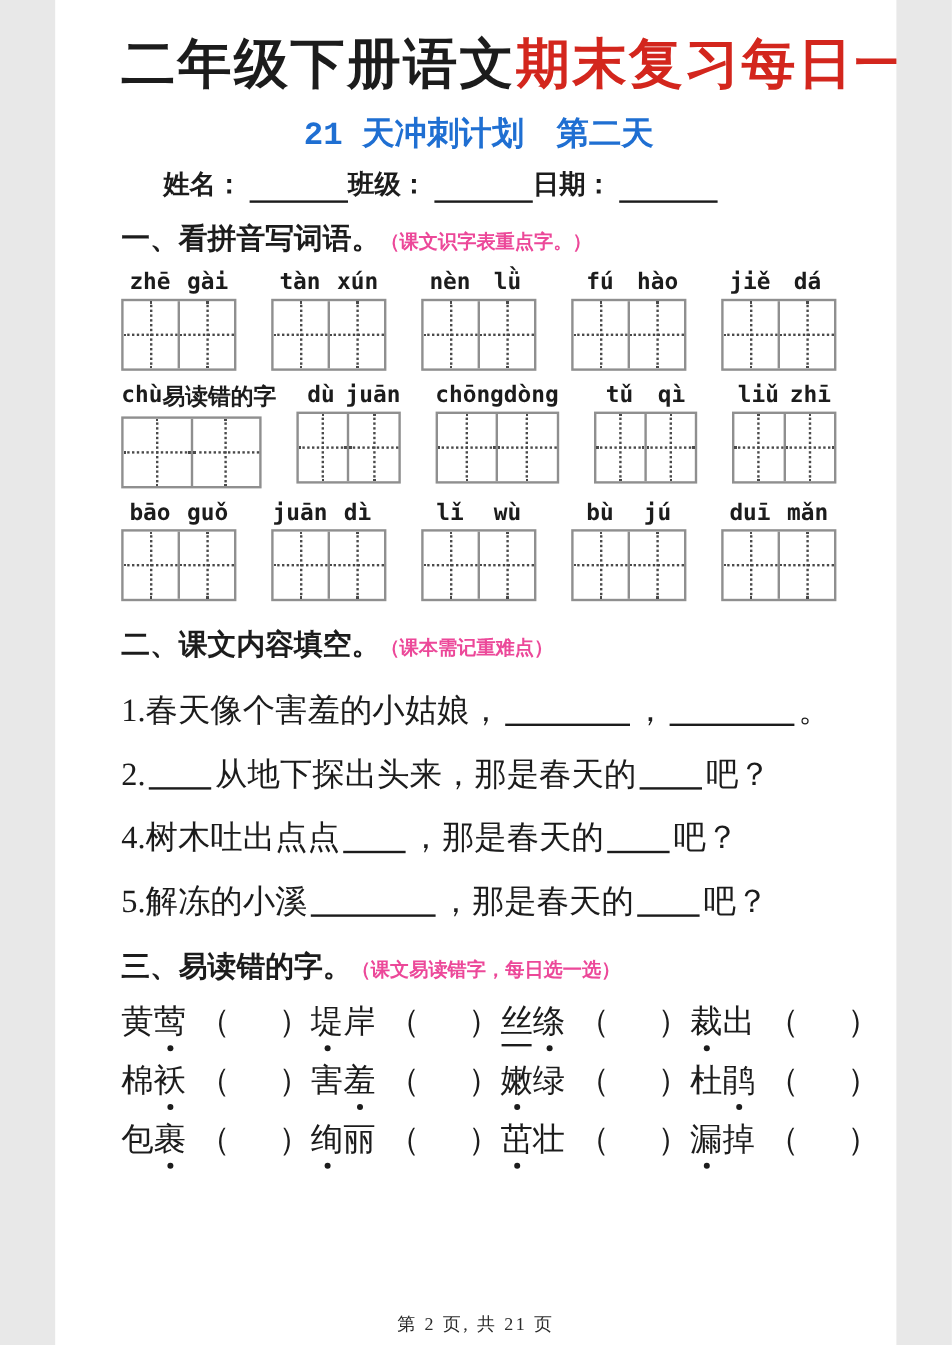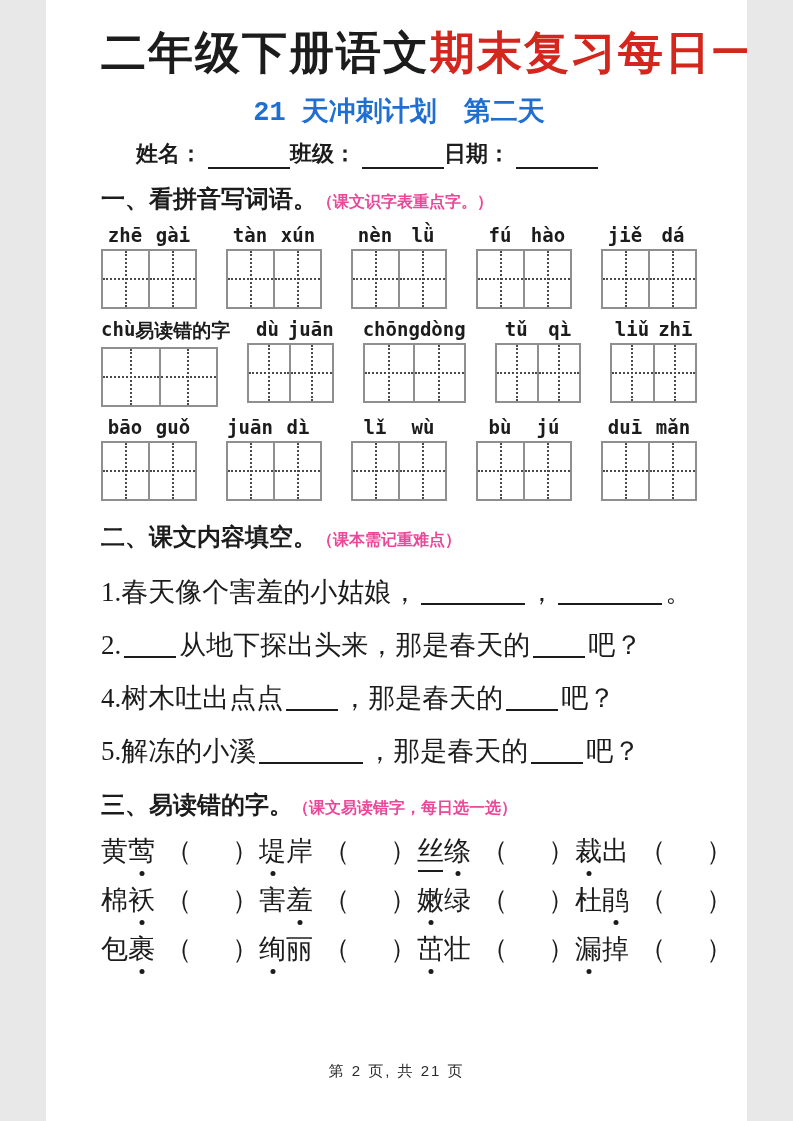--- a/index.html
+++ b/index.html
@@ -47,22 +47,22 @@
   .witem { font-size:27px; white-space:nowrap; display:flex; align-items:flex-end; }
   .wword { margin-right:10px; }
   .char { position:relative; display:inline-block; }
   .char.dot::after { content:""; position:absolute; left:50%; transform:translateX(-50%);
                      bottom:-7px; width:5px; height:5px; background:#1c1c1c; border-radius:50%; }
   .char.ul::before { content:""; position:absolute; left:1px; right:1px; bottom:-3px;
                      border-bottom:2px solid #1c1c1c; }
   .parens { display:inline-flex; align-items:baseline; }
   .pgap { display:inline-block; width:40px; }
   
-  .footer { position:absolute; left:0; right:0; bottom:40px; text-align:center;
-            font-family:Liberation Sans, sans-serif; font-size:15px; color:#2b2b2b; letter-spacing:2px; }
+  .footer { position:absolute; left:0; right:0; bottom:8px; text-align:center;
+            font-family:Liberation Serif, serif; font-size:15px; color:#2b2b2b; letter-spacing:2px; }
 </style>
 </head>
 <body>
 
 <div class="page">
 
   <h1 class="title"><span>二年级下册语文</span><span class="t-red">期末复习每日一练</span></h1>
 
   <div class="subtitle">21 天冲刺计划　第二天</div>
 

